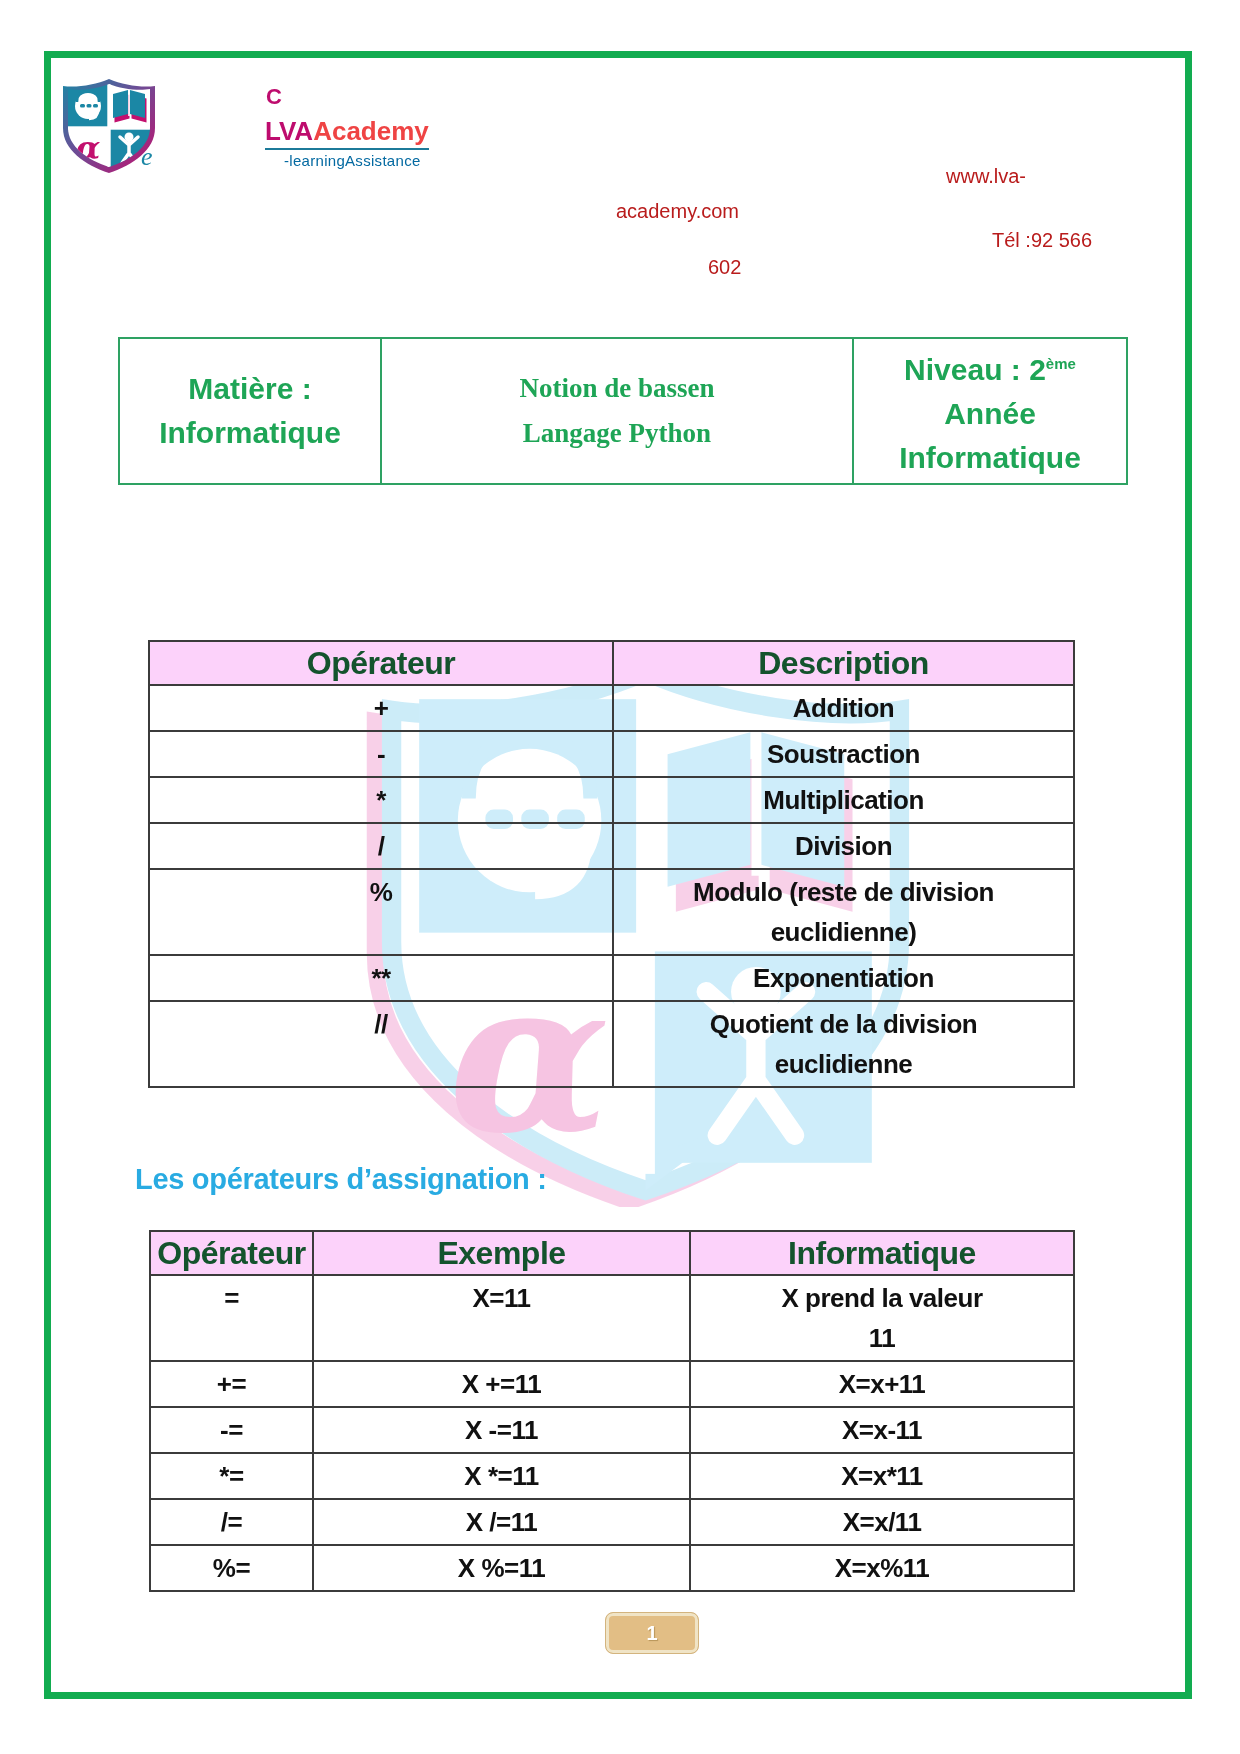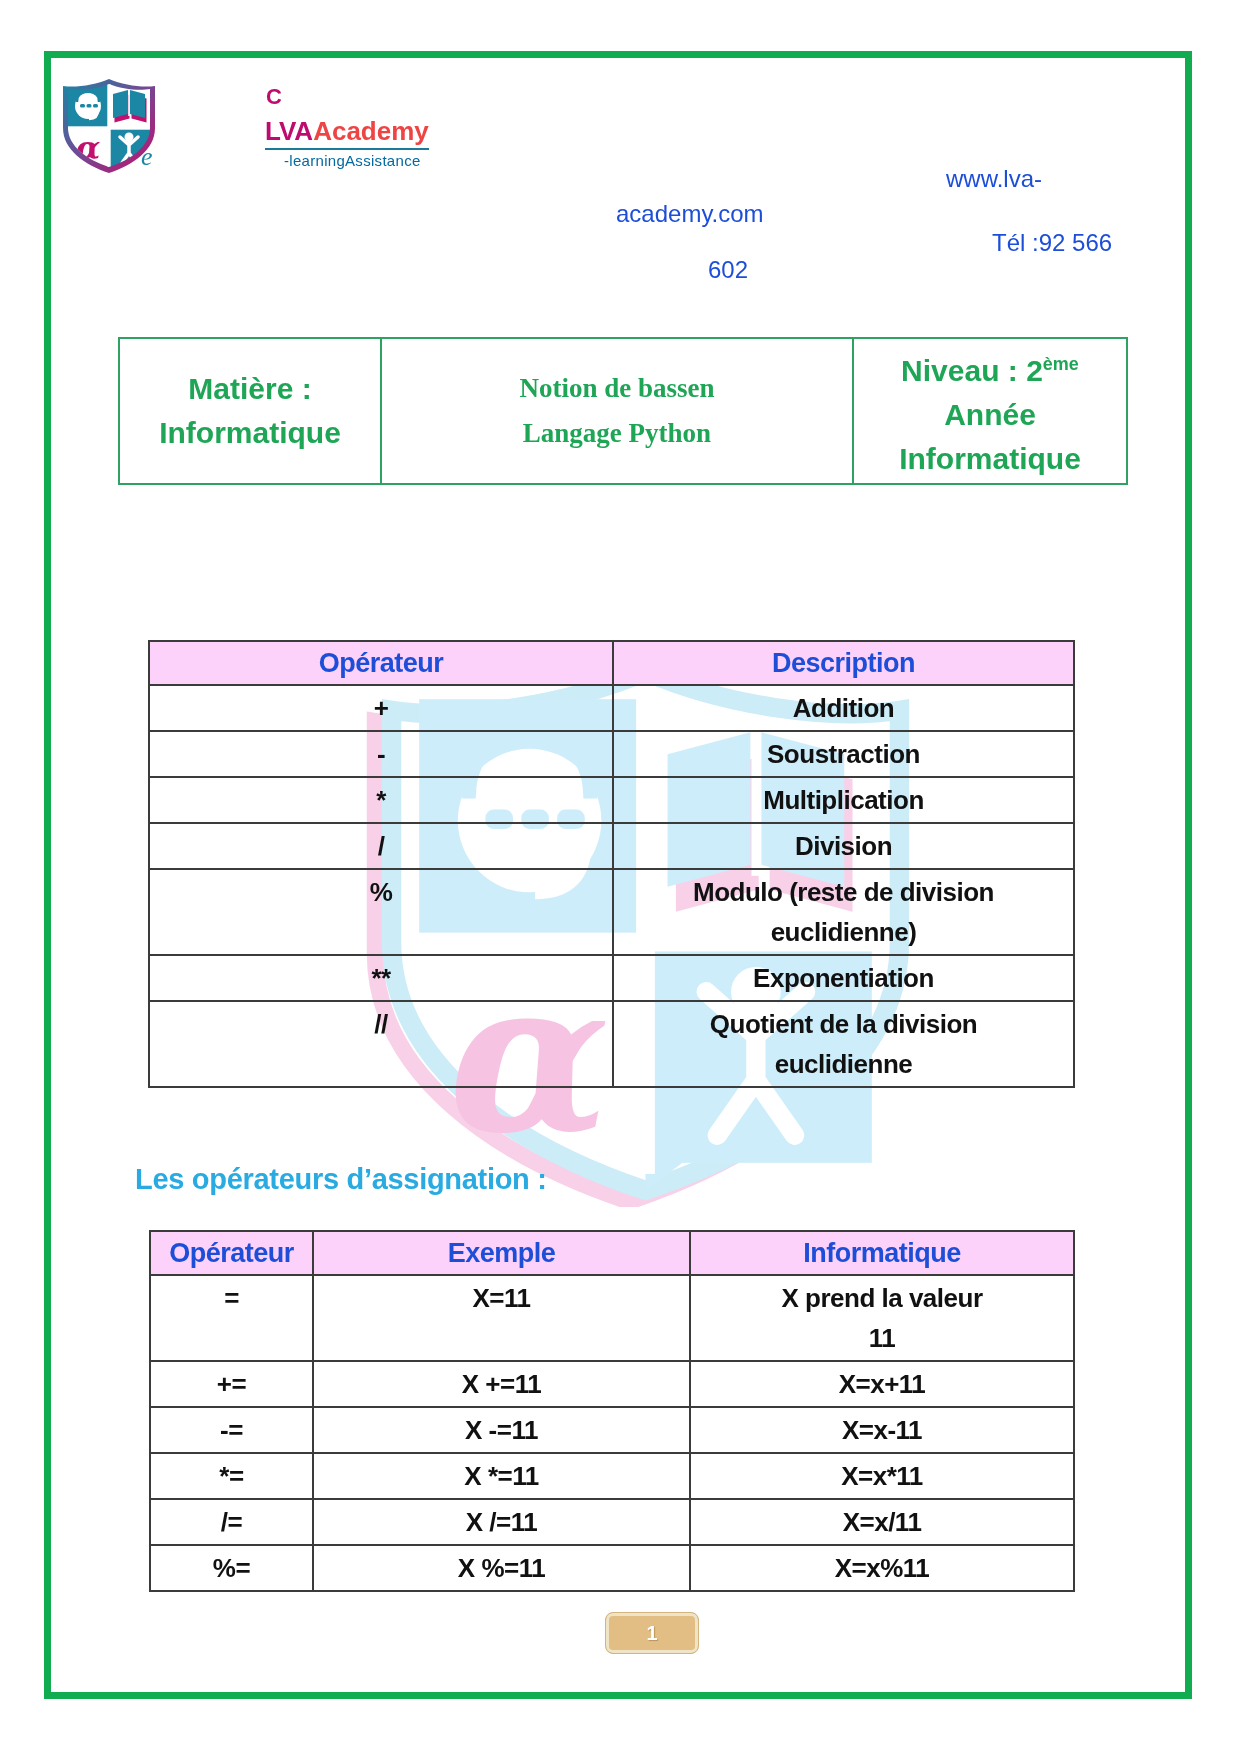--- a/index.html
+++ b/index.html
@@ -10,47 +10,47 @@
   
   .logo{position:absolute;left:56px;top:76px;width:106px;height:100px;z-index:3;}
   .brand-e{position:absolute;left:141px;top:142px;font-family:"Liberation Serif",serif;
            font-style:italic;font-size:26px;color:#1B87A5;z-index:4;}
   .brand-c{position:absolute;left:266px;top:84px;font-size:22px;font-weight:bold;color:#BE0C6E;}
   .wordmark{position:absolute;left:265px;top:116px;font-size:26px;font-weight:bold;
             border-bottom:2px solid #1C7A99;padding-bottom:1px;letter-spacing:0px;}
   .wordmark .lva{color:#BE0C6E;}
   .wordmark .academy{color:#ef4444;}
   .tagline{position:absolute;left:284px;top:152px;font-size:15px;color:#0369a1;letter-spacing:0.3px;}
-  .contact{position:absolute;font-size:24px;color:#1d4ed8;white-space:nowrap;}
+  .contact{position:absolute;font-size:20px;color:#b91c1c;white-space:nowrap;}
   .www1{left:946px;top:165px;}
   .www2{left:616px;top:200px;}
   .tel{left:992px;top:229px;}
   .suffix{left:708px;top:256px;}
   
   .title-table{position:absolute;left:118px;top:337px;width:1010px;height:148px;
                border:2px solid #2EA263;box-sizing:border-box;display:flex;z-index:2;background:#fff;}
   .title-cell{display:flex;align-items:center;justify-content:center;text-align:center;
               color:#1EA556;font-weight:bold;}
   .tc1{width:260px;font-size:30px;line-height:44px;}
   .tc2{width:470px;border-left:2px solid #2EA263;border-right:2px solid #2EA263;
        font-family:Liberation Serif, serif;font-size:27px;line-height:45px;}
   .tc3{flex:1;font-size:30px;line-height:44px;}
-  .tc3 sup{font-size:18px;}
+  .tc3 sup{font-size:15px;}
   
   .sec-heading{position:absolute;left:135px;font-size:29px;font-weight:bold;color:#29ABE2;
                letter-spacing:-0.3px;z-index:2;}
   .h-arith{top:570px;}
   .h-assign{top:1163px;}
   
   table.optable{position:absolute;border-collapse:collapse;z-index:2;background:transparent;
                 table-layout:fixed;}
   .t-arith{left:148px;top:640px;width:925px;}
   .t-assign{left:149px;top:1230px;width:924px;}
-  table.optable th{background:#FCD2FA;border:2px solid #3B3B3B;font-size:27px;font-weight:bold;
-                   color:#1d4ed8;line-height:42px;padding:0 4px;letter-spacing:-0.5px;}
+  table.optable th{background:#FCD2FA;border:2px solid #3B3B3B;font-size:32px;font-weight:bold;
+                   color:#14532d;line-height:42px;padding:0 4px;letter-spacing:-0.5px;}
   table.optable td{border:2px solid #3B3B3B;text-align:center;vertical-align:top;
                    font-size:26px;font-weight:bold;color:#111;line-height:40px;
                    padding:2px 6px;white-space:pre-line;letter-spacing:-0.5px;}
   
   .watermark{position:absolute;left:358px;top:655px;width:575px;height:552px;z-index:1;opacity:0.9;}
   
   .badge{position:absolute;left:605px;top:1612px;width:92px;height:40px;background:#E2BE85;
          border:1px solid #D3B47E;border-radius:8px;box-shadow:inset 0 0 0 3px #F0E4C6;
          display:flex;align-items:center;justify-content:center;z-index:2;
          font-size:20px;font-weight:bold;color:#fff;text-shadow:1px 1px 1px #b89559;}

